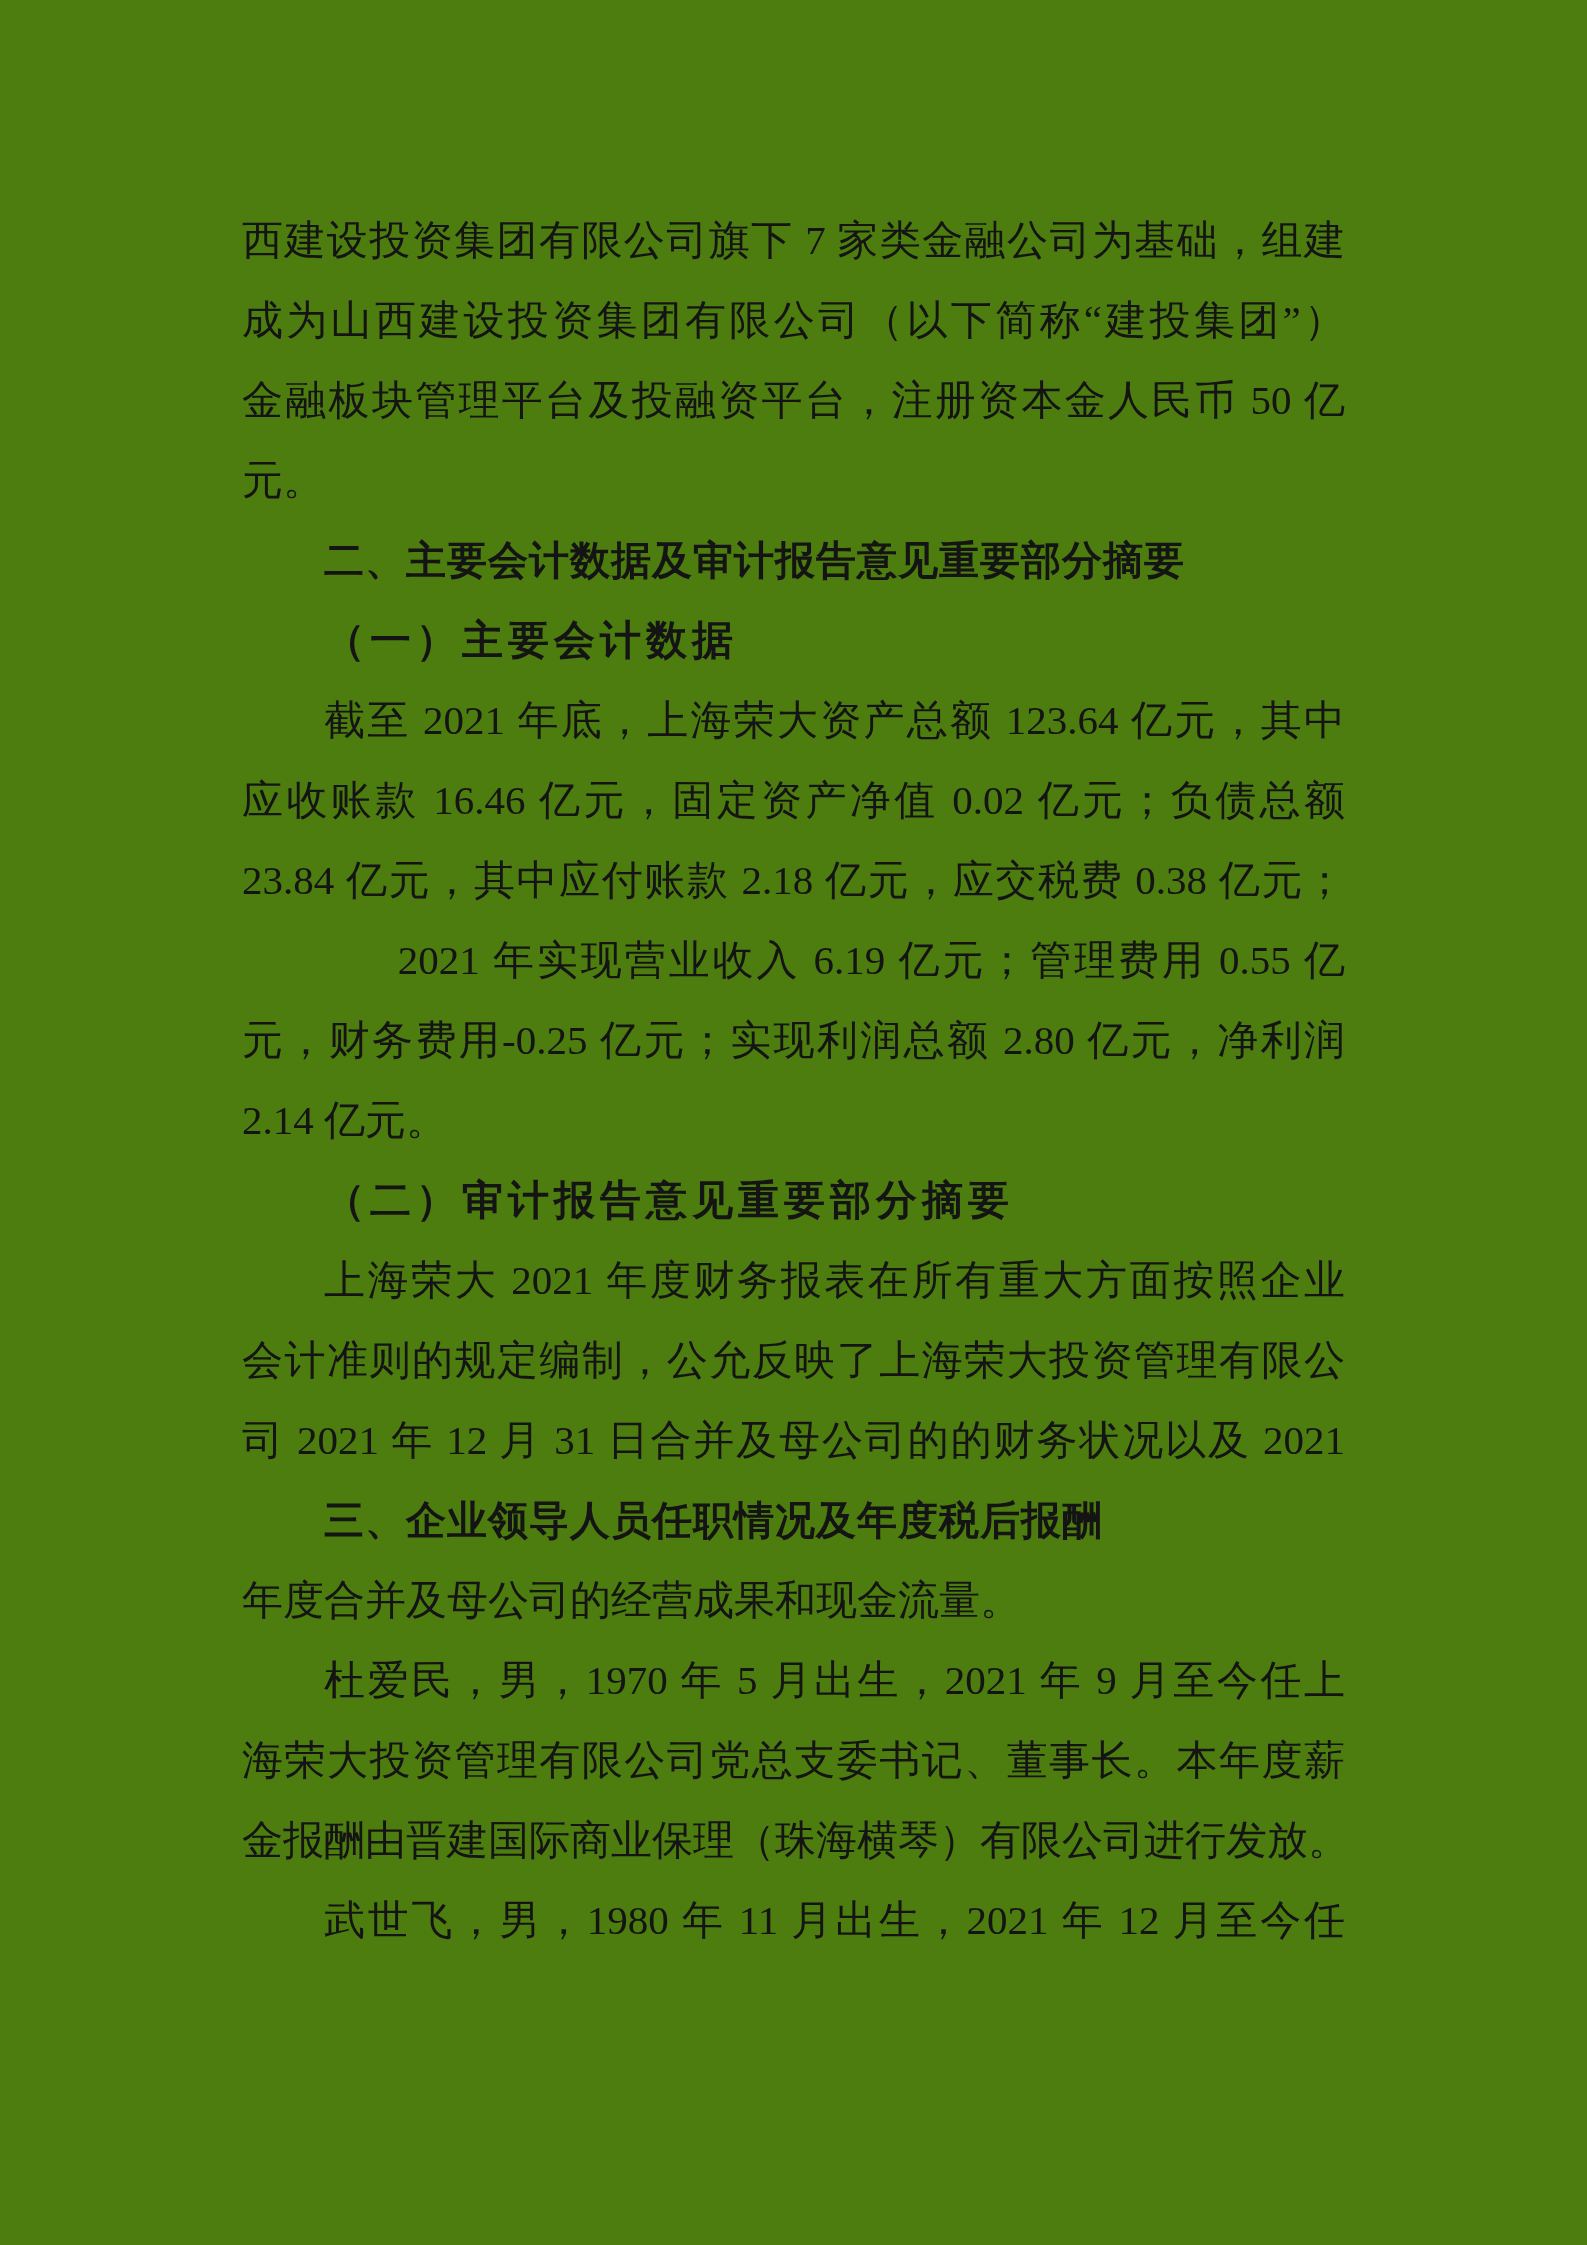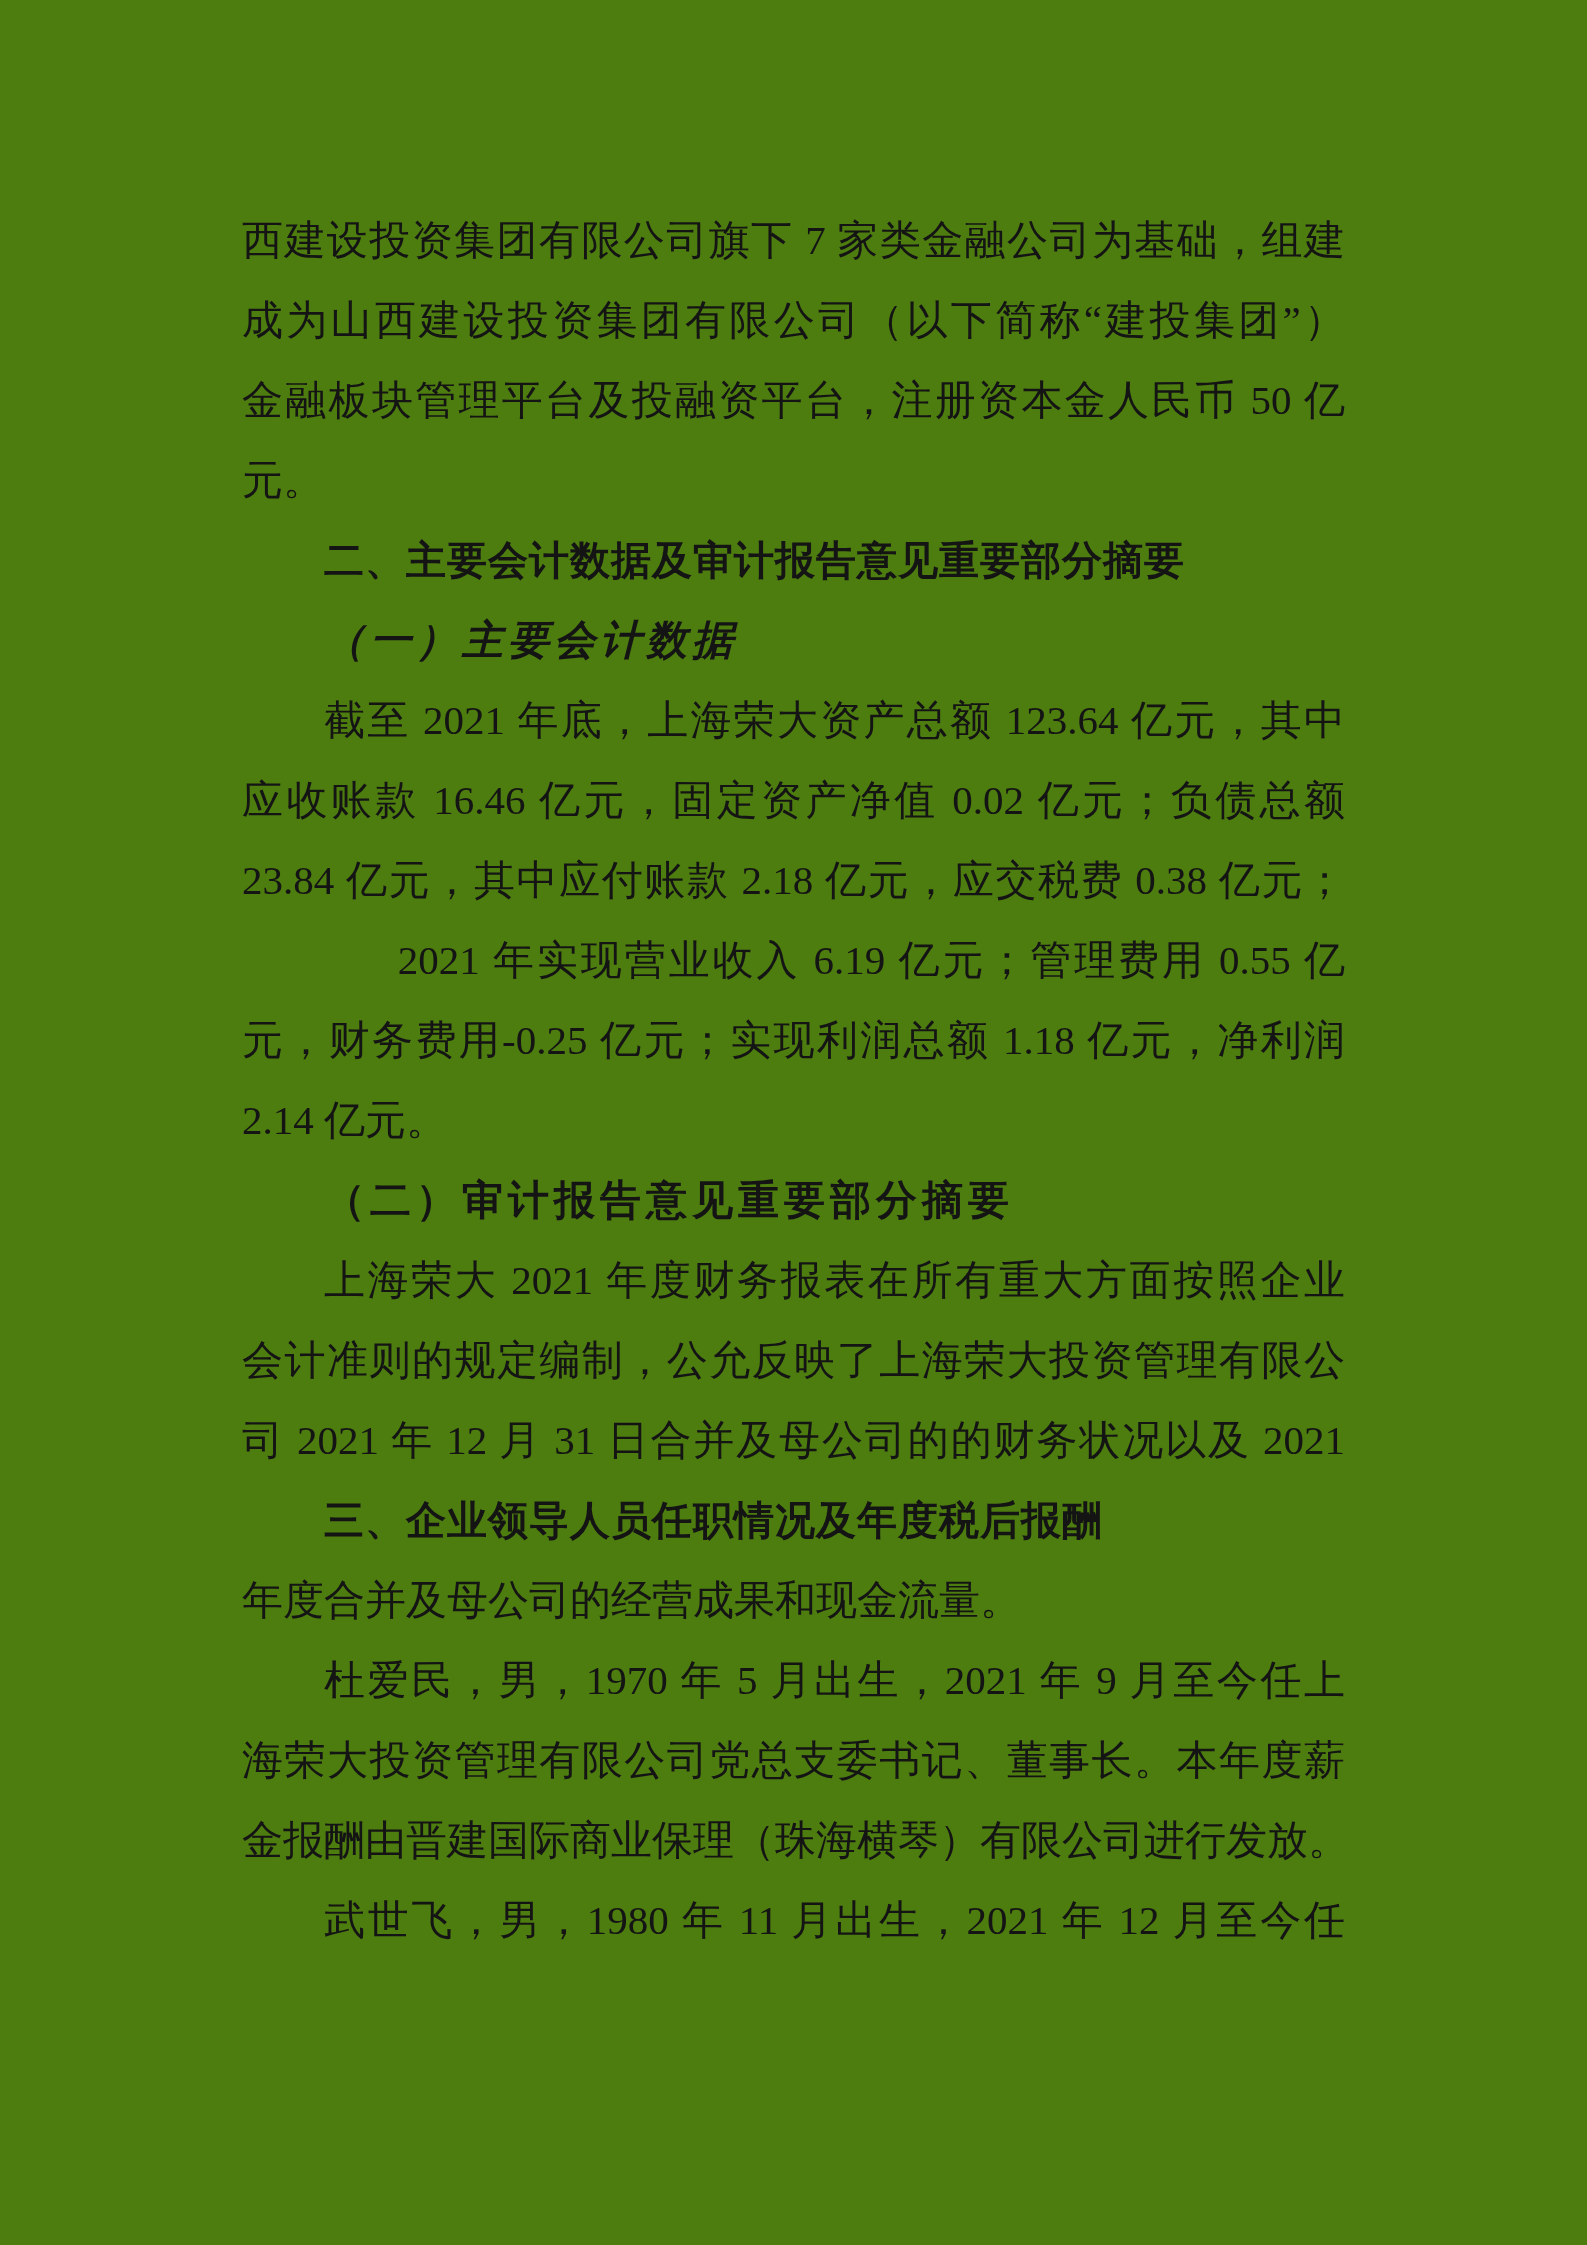--- a/index.html
+++ b/index.html
@@ -55,26 +55,26 @@
 <body>
 
 <div class="page">
   <div class="content">
 
   <div class="line line-body fill">西建设投资集团有限公司旗下 7 家类金融公司为基础，组建</div>
       <div class="line line-body fill">成为山西建设投资集团有限公司（以下简称“建投集团”）</div>
       <div class="line line-body fill">金融板块管理平台及投融资平台，注册资本金人民币 50 亿</div>
       <div class="line line-body">元。</div>
       <div class="line line-heading-hei" style="padding-left: 82px;">二、主要会计数据及审计报告意见重要部分摘要</div>
-      <div class="line line-heading-kai" style="padding-left: 82px; font-style: italic;">（一）主要会计数据</div>
+      <div class="line line-heading-kai" style="padding-left: 82px;">（一）主要会计数据</div>
       <div class="line line-body fill" style="padding-left: 82px;">截至 2021 年底，上海荣大资产总额 123.64 亿元，其中</div>
       <div class="line line-body fill">应收账款 16.46 亿元，固定资产净值 0.02 亿元；负债总额</div>
       <div class="line line-body fill">23.84 亿元，其中应付账款 2.18 亿元，应交税费 0.38 亿元；</div>
       <div class="line line-body fill" style="padding-left: 155.8px;">2021 年实现营业收入 6.19 亿元；管理费用 0.55 亿</div>
-      <div class="line line-body fill">元，财务费用-0.25 亿元；实现利润总额 1.18 亿元，净利润</div>
+      <div class="line line-body fill">元，财务费用-0.25 亿元；实现利润总额 2.80 亿元，净利润</div>
       <div class="line line-body">2.14 亿元。</div>
       <div class="line line-heading-kai" style="padding-left: 82px;">（二）审计报告意见重要部分摘要</div>
       <div class="line line-body fill" style="padding-left: 82px;">上海荣大 2021 年度财务报表在所有重大方面按照企业</div>
       <div class="line line-body fill">会计准则的规定编制，公允反映了上海荣大投资管理有限公</div>
       <div class="line line-body fill">司 2021 年 12 月 31 日合并及母公司的的财务状况以及 2021</div>
       <div class="line line-heading-hei" style="padding-left: 82px;">三、企业领导人员任职情况及年度税后报酬</div>
       <div class="line line-body">年度合并及母公司的经营成果和现金流量。</div>
       <div class="line line-body fill" style="padding-left: 82px;">杜爱民，男，1970 年 5 月出生，2021 年 9 月至今任上</div>
       <div class="line line-body fill">海荣大投资管理有限公司党总支委书记、董事长。本年度薪</div>
       <div class="line line-body fill">金报酬由晋建国际商业保理（珠海横琴）有限公司进行发放。</div>

